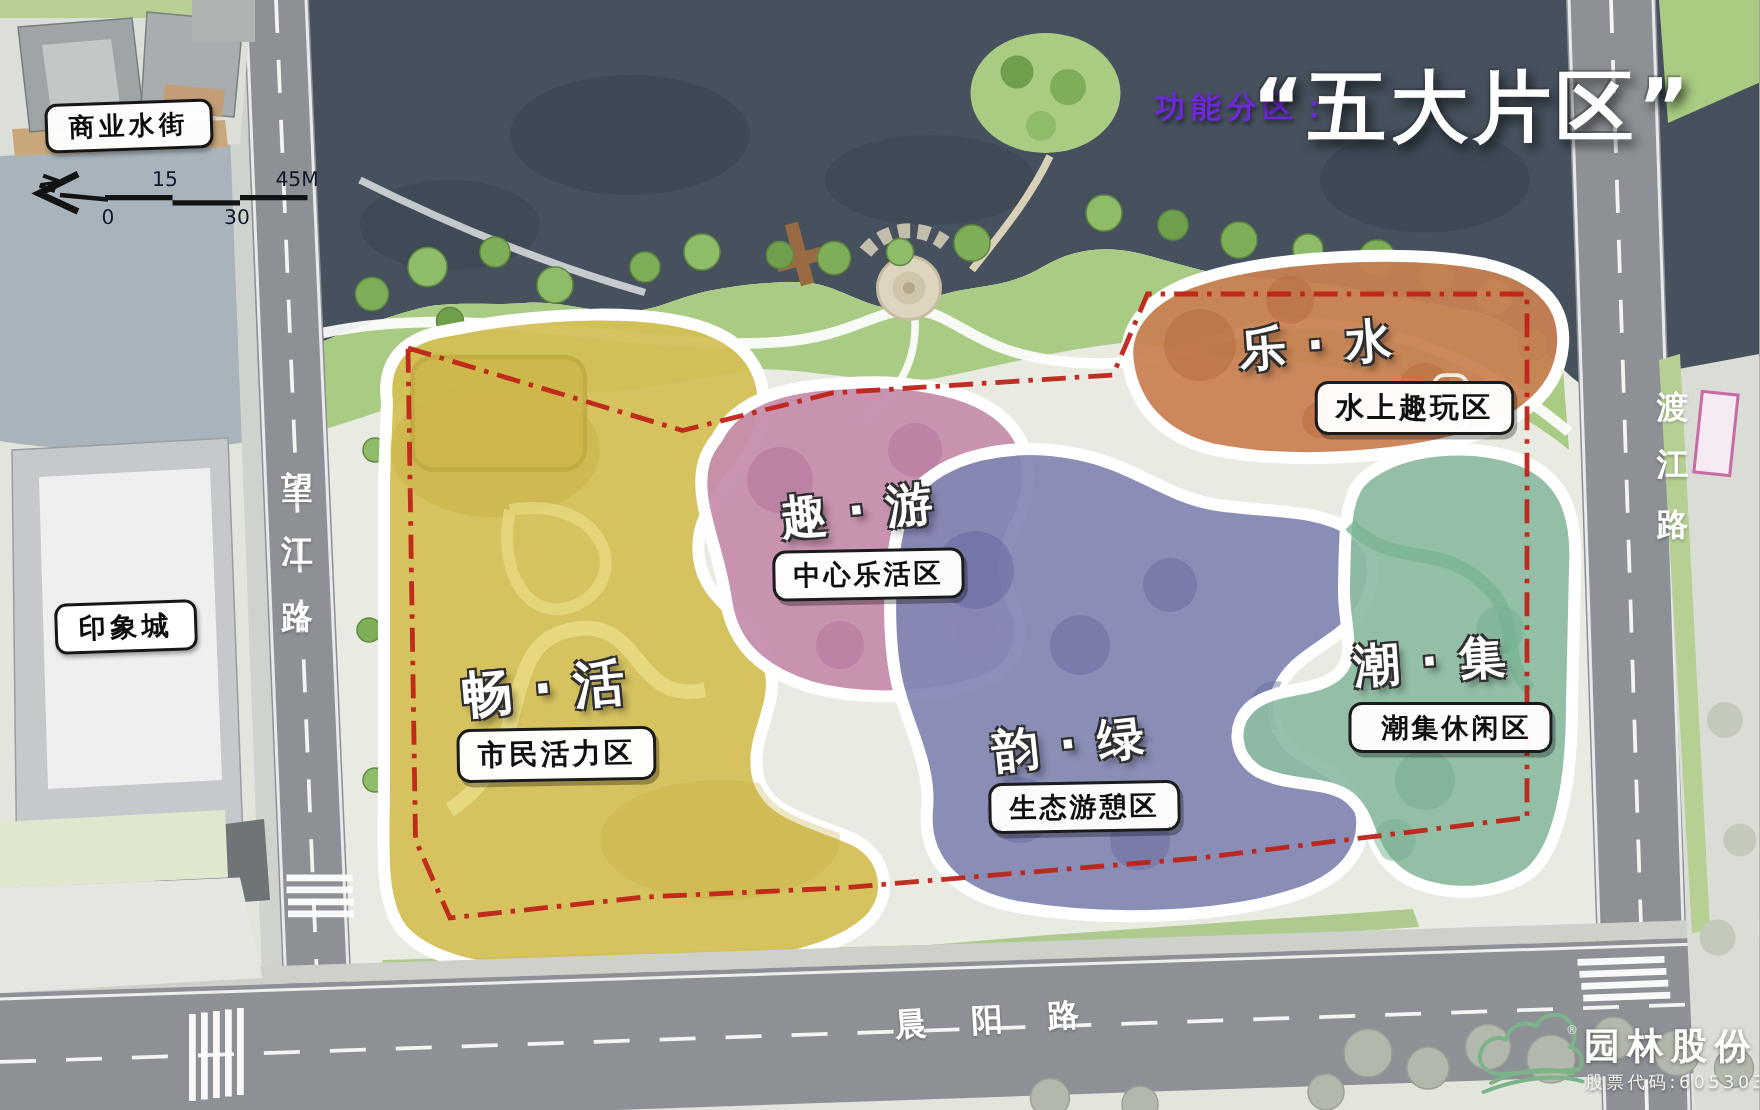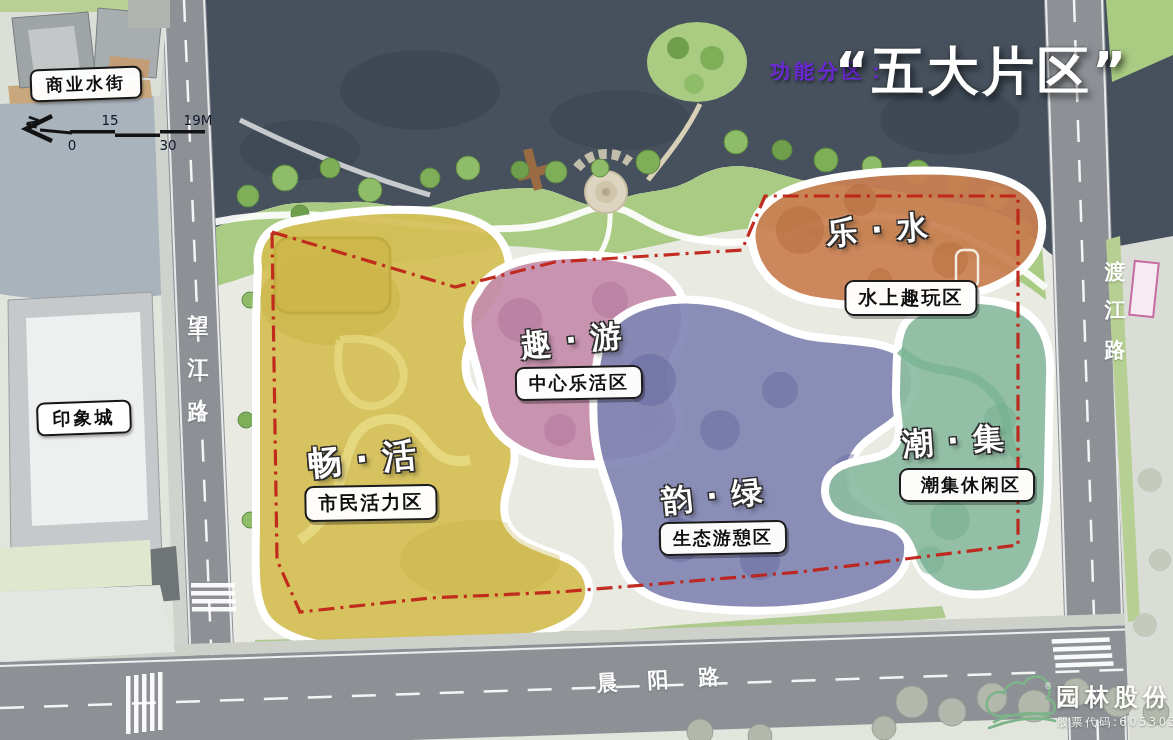--- a/index.html
+++ b/index.html
@@ -324,40 +324,40 @@
              C1051,685 1051,693 1047,698 C1054,700 1057,707 1053,713 Z"></path>
     <path d="M994,722 C1012,713 1032,711 1049,716"></path>
     <path d="M989,728 C1014,718 1040,716 1055,721"></path>
   </g>
 </svg>
 
 <div class="ov mapbox" style="left:86px;top:84px;font-size:17px;transform:translate(-50%,-50%) rotate(-2deg);">商业水街</div>
 <div class="ov mapbox" style="left:84px;top:418px;font-size:18px;transform:translate(-50%,-50%) rotate(-2deg);">印象城</div>
 
 <div class="ov scaletxt ctr" style="left:110px;top:120px;">15</div>
-<div class="ov scaletxt ctr" style="left:198px;top:120px;">19M</div>
+<div class="ov scaletxt ctr" style="left:198px;top:120px;">45M</div>
 <div class="ov scaletxt ctr" style="left:72px;top:145px;">0</div>
-<div class="ov scaletxt ctr" style="left:168px;top:145px;text-align:center;">30</div>
+<div class="ov scaletxt ctr" style="left:158px;top:145px;text-align:center;">30</div>
 
 <div class="ov titleprefix" style="left:770px;top:58px;">功能分区：</div>
 <div class="ov titlemain ctr" style="left:982px;top:72px;">“五大片区”</div>
 
 <div class="ov roadlabel vroad" style="left:184px;top:296px;">望江路</div>
 <div class="ov roadlabel vroad" style="left:1101px;top:242px;letter-spacing:40px;">渡江路</div>
 <div class="ov roadlabel" style="left:673px;top:679px;font-size:21px;letter-spacing:30px;
      transform:translate(-50%,-50%) rotate(-3.4deg);">晨阳路</div>
 
 <div class="ov zname" style="left:369px;top:459px;font-size:34px;transform:translate(-50%,-50%) rotate(-5deg);">畅·活</div>
 <div class="ov zbox" style="left:371px;top:503px;font-size:19px;transform:translate(-50%,-50%) rotate(-1deg);">市民活力区</div>
 
 <div class="ov zname" style="left:578px;top:340px;font-size:31px;transform:translate(-50%,-50%) rotate(-6deg);">趣·游</div>
 <div class="ov zbox" style="left:579px;top:383px;font-size:18px;transform:translate(-50%,-50%) rotate(-1deg);">中心乐活区</div>
 
 <div class="ov zname" style="left:884px;top:230px;font-size:31px;transform:translate(-50%,-50%) rotate(-4deg);">乐·水</div>
-<div class="ov zbox" style="left:911px;top:272px;font-size:19px;transform:translate(-50%,-50%);margin-top:26px;">水上趣玩区</div>
+<div class="ov zbox" style="left:943px;top:272px;font-size:19px;transform:translate(-50%,-50%);">水上趣玩区</div>
 
 <div class="ov zname" style="left:719px;top:496px;font-size:31px;transform:translate(-50%,-50%) rotate(-6deg);">韵·绿</div>
 <div class="ov zbox" style="left:723px;top:538px;font-size:18px;transform:translate(-50%,-50%) rotate(-1deg);">生态游憩区</div>
 
 <div class="ov zname" style="left:960px;top:441px;font-size:31px;transform:translate(-50%,-50%) rotate(-4deg);">潮·集</div>
 <div class="ov zbox" style="left:967px;top:485px;font-size:18px;transform:translate(-50%,-50%);padding-left:20px;">潮集休闲区</div>
 
 <div class="ov logoreg" style="left:1044px;top:682px;">®</div>
 <div class="ov logotext" style="left:1056px;top:697px;transform:translate(0,-50%);">园林股份</div>
 <div class="ov logostock" style="left:1057px;top:722px;transform:translate(0,-50%);">股票代码:605303</div>

